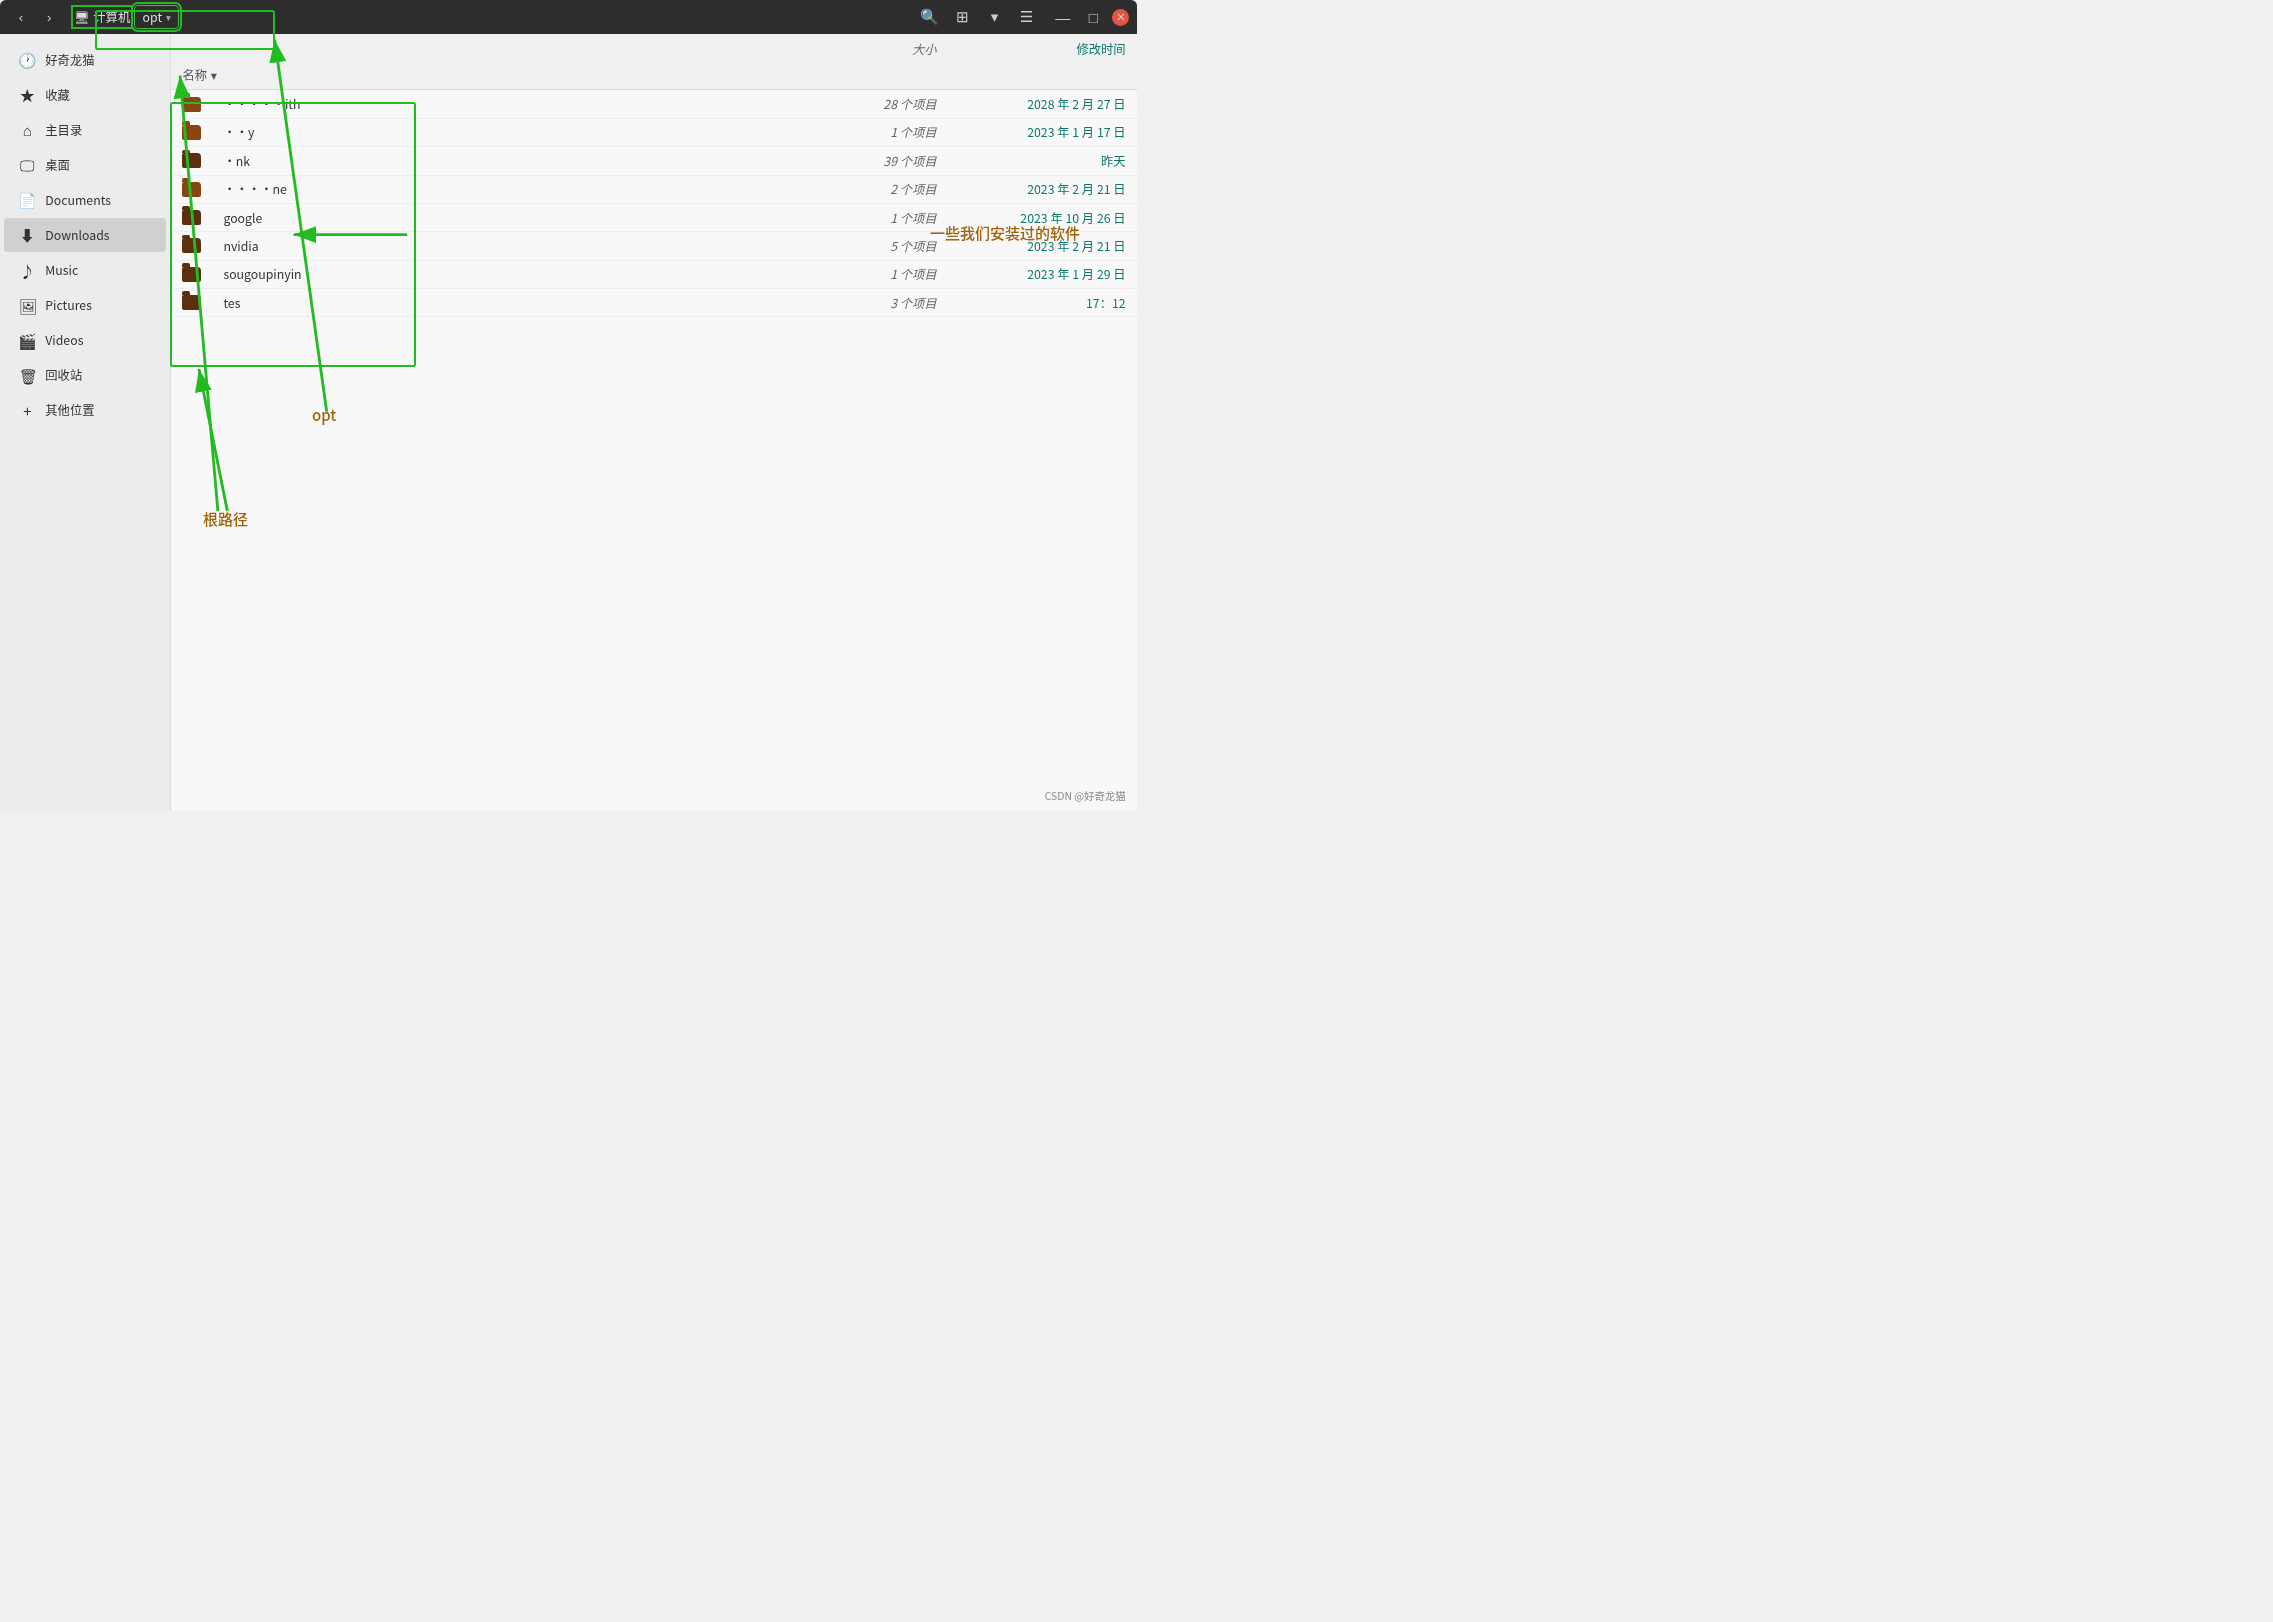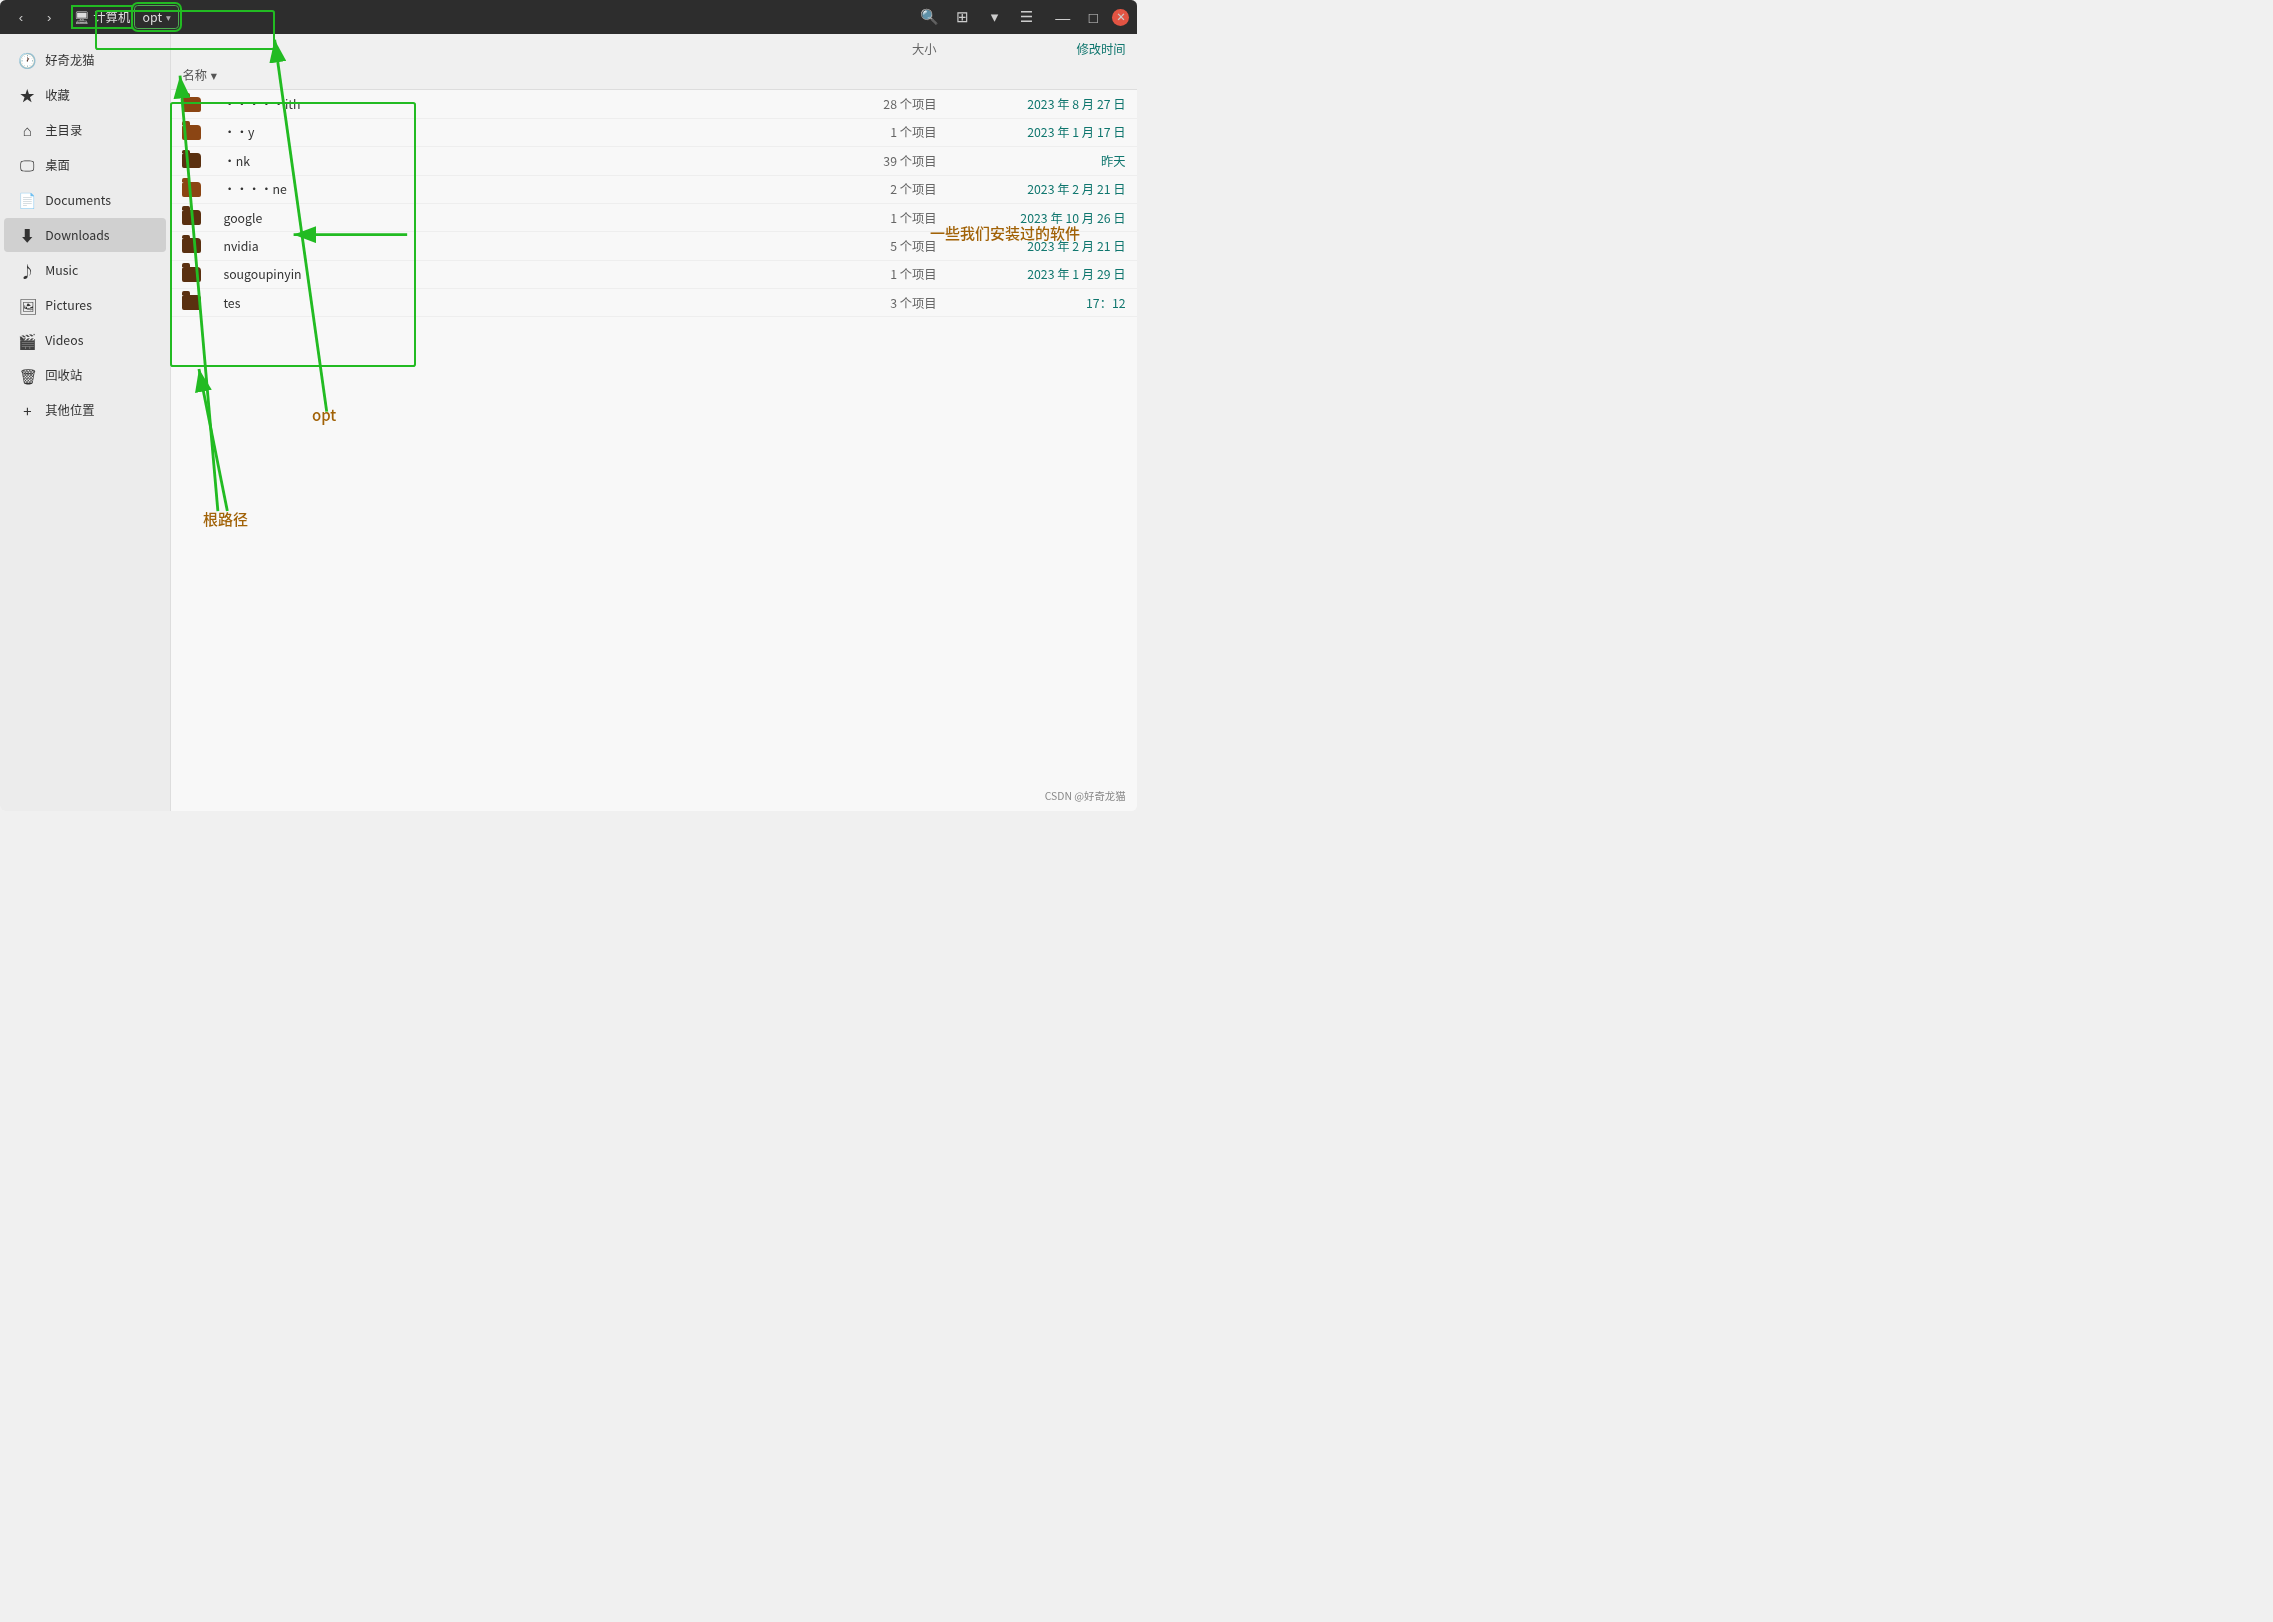--- a/index.html
+++ b/index.html
@@ -246,21 +246,21 @@
       content: '';
       position: absolute;
       top: -3.8px;
       left: 0;
       width: 7.6px;
       height: 3.8px;
       background: #5a3010;
       border-radius: 1.9px 1.9px 0 0;
     }
 
-    .file-size { color: #666; text-align: right; }
+    .file-size { color: #666; text-align: right; font-style: italic; }
     .file-date { color: #0f766e; text-align: right; }
 
     
     .annotation-container {
       position: absolute;
       top: 0;
       left: 0;
       width: 100%;
       height: 100%;
       pointer-events: none;
@@ -417,21 +417,21 @@
         <div class="file-date">修改时间</div>
       </div>
 
       <div class="file-list">
       <div class="file-row">
             <div class="file-name">
               <div class="folder-icon"></div>
               <span>·····ith</span>
             </div>
             <div class="file-size">28 个项目</div>
-            <div class="file-date">2023 年 8 月 27 日</div>
+            <div class="file-date">2028 年 2 月 27 日</div>
           </div>
           <div class="file-row">
             <div class="file-name">
               <div class="folder-icon"></div>
               <span>··y</span>
             </div>
             <div class="file-size">1 个项目</div>
             <div class="file-date">2023 年 1 月 17 日</div>
           </div>
           <div class="file-row">

